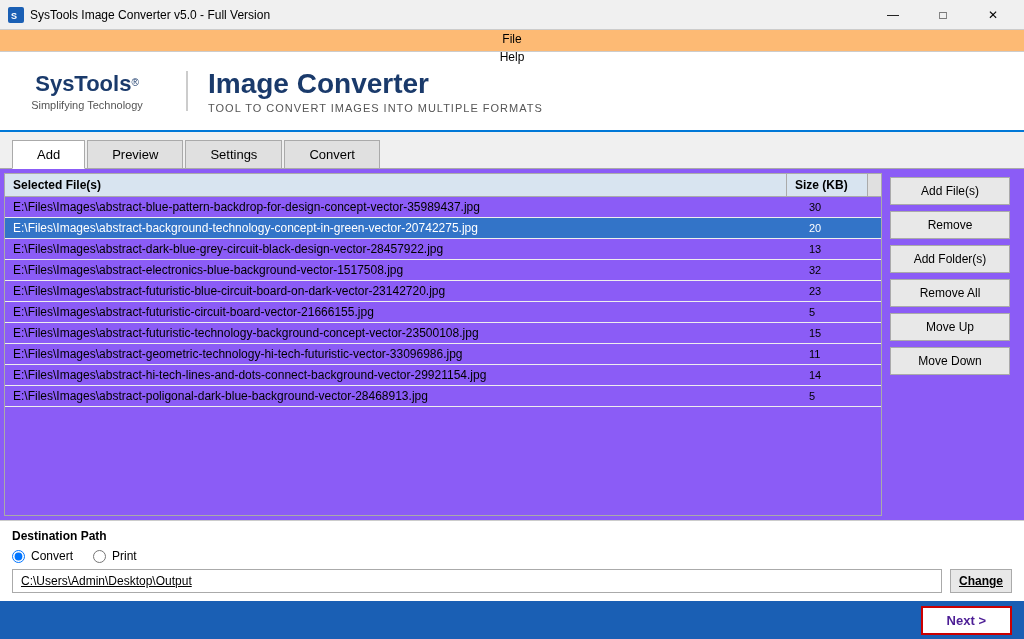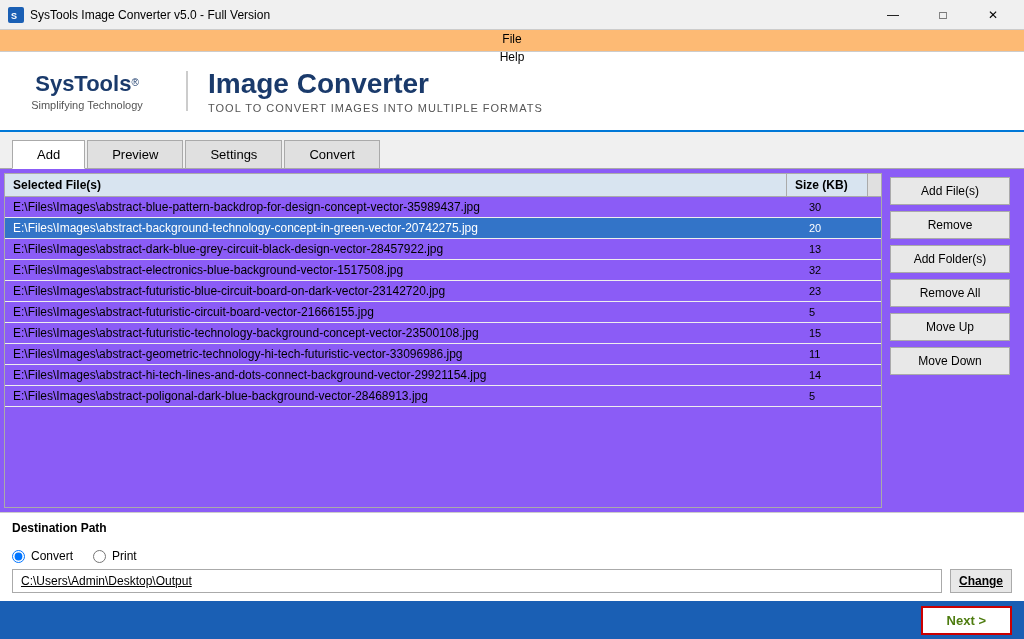--- a/index.html
+++ b/index.html
@@ -167,21 +167,21 @@
 
     
     .bottom-section {
       background: #fff;
       padding: 8px 12px;
       border-top: 1px solid #ccc;
     }
     .destination-label {
       font-size: 12px;
       font-weight: bold;
-      margin-bottom: 14px;
+      margin-bottom: 6px;
     }
     .radio-group {
       display: flex;
       gap: 20px;
       margin-bottom: 6px;
       align-items: center;
     }
     .radio-item {
       display: flex;
       align-items: center;
@@ -220,21 +220,21 @@
       justify-content: flex-end;
       padding: 0 12px;
     }
     .next-btn {
       padding: 5px 24px;
       background: #fff;
       border: 2px solid #c00;
       cursor: pointer;
       font-size: 13px;
       font-weight: bold;
-      color: #4d7c0f;
+      color: #4c1d95;
     }
 
     
     .file-list-body::-webkit-scrollbar { width: 14px; height: 14px; }
     .file-list-body::-webkit-scrollbar-track { background: #f0f0f0; }
     .file-list-body::-webkit-scrollbar-thumb { background: #b0b0b0; border: 1px solid #999; }
 
     .content-wrapper {
       display: flex;
       flex-direction: column;

